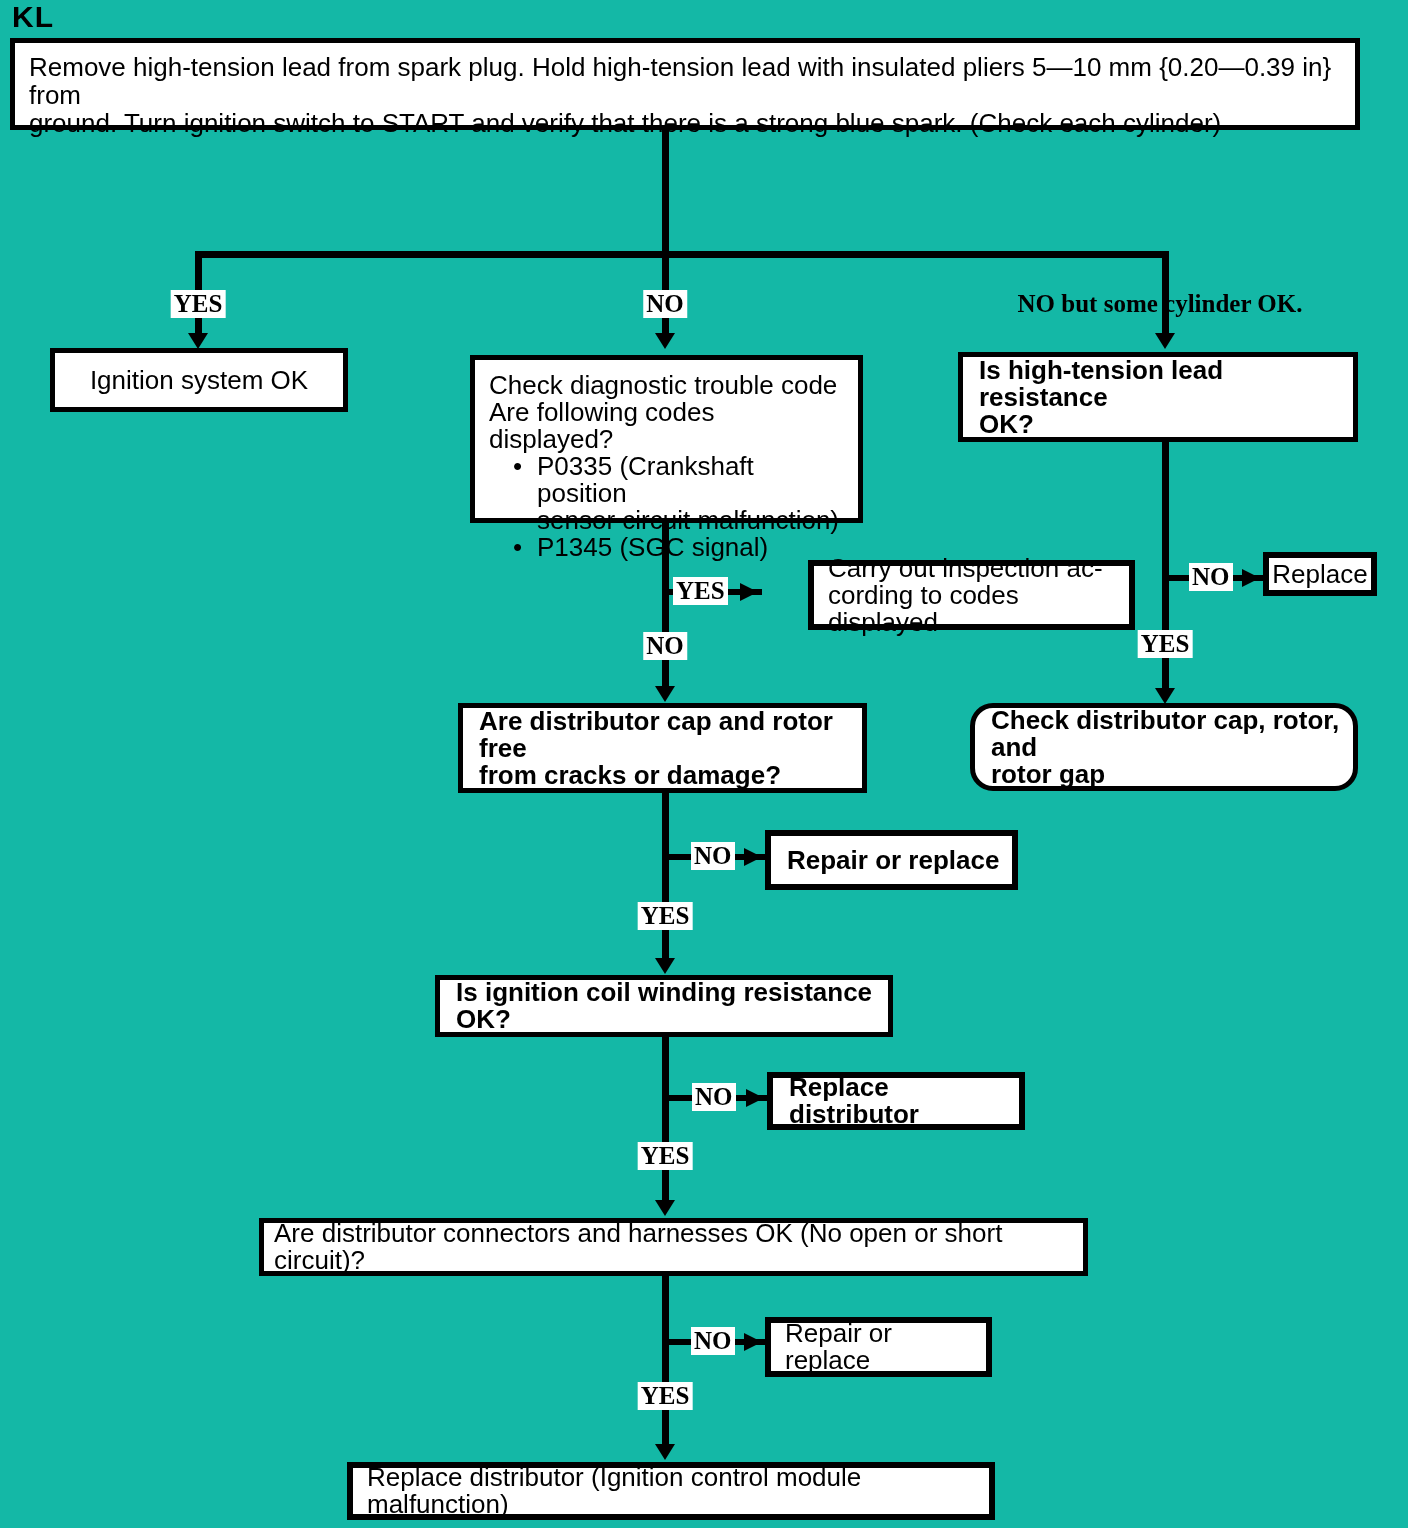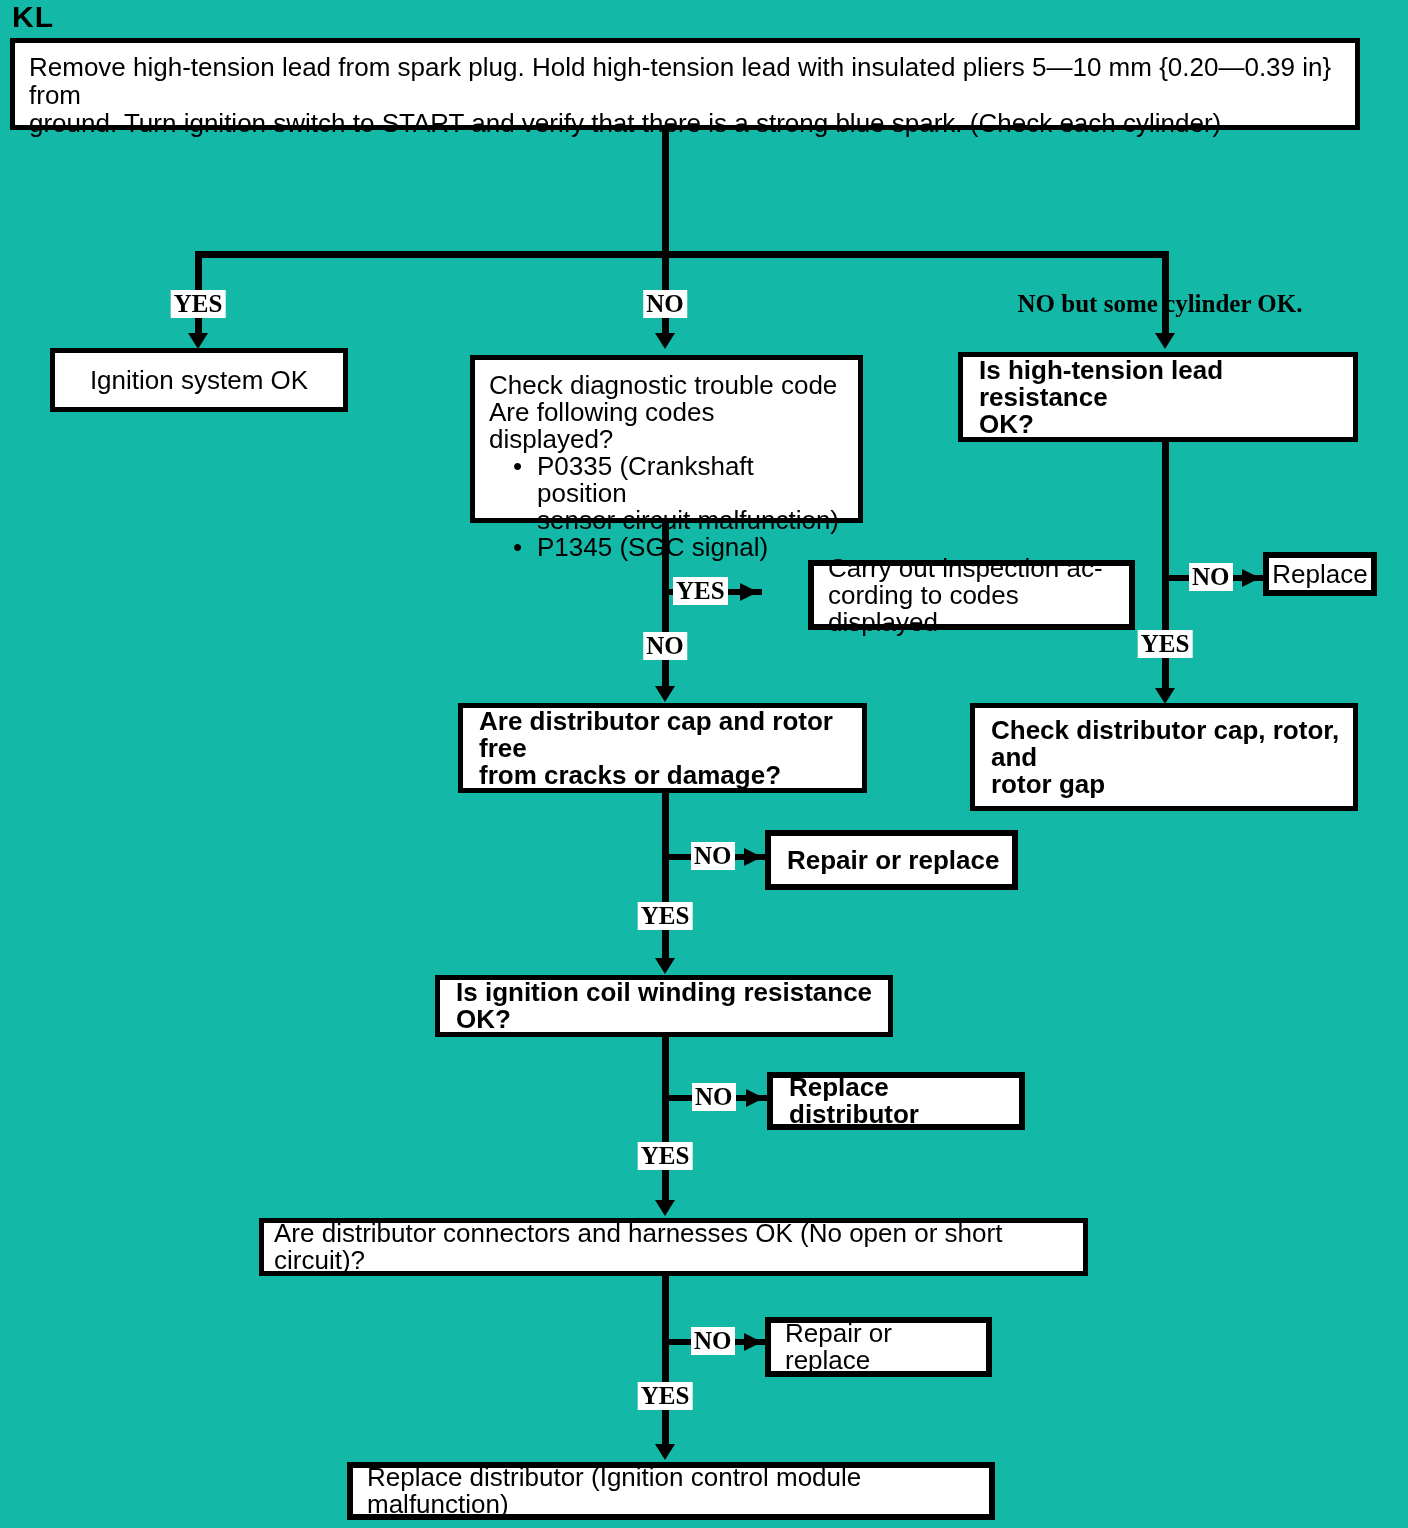--- a/index.html
+++ b/index.html
@@ -171,18 +171,18 @@
 
   <div class="node pad16" style="left:958px; top:352px; width:400px; height:90px;">
     <span class="node-text">Is high-tension lead resistance
 OK?</span>
   </div>
 
   <div class="node thick center-text" style="left:1263px; top:552px; width:114px; height:44px;">
     <span class="node-text">Replace</span>
   </div>
 
-  <div class="node pad16" style="left:970px; top:703px; width:388px; height:108px;">
+  <div class="node pad16" style="left:970px; top:703px; width:388px; height:88px;border-radius:23px;">
     <span class="node-text">Check distributor cap, rotor, and
 rotor gap</span>
   </div>
 
 </div>
 
 </body></html>

